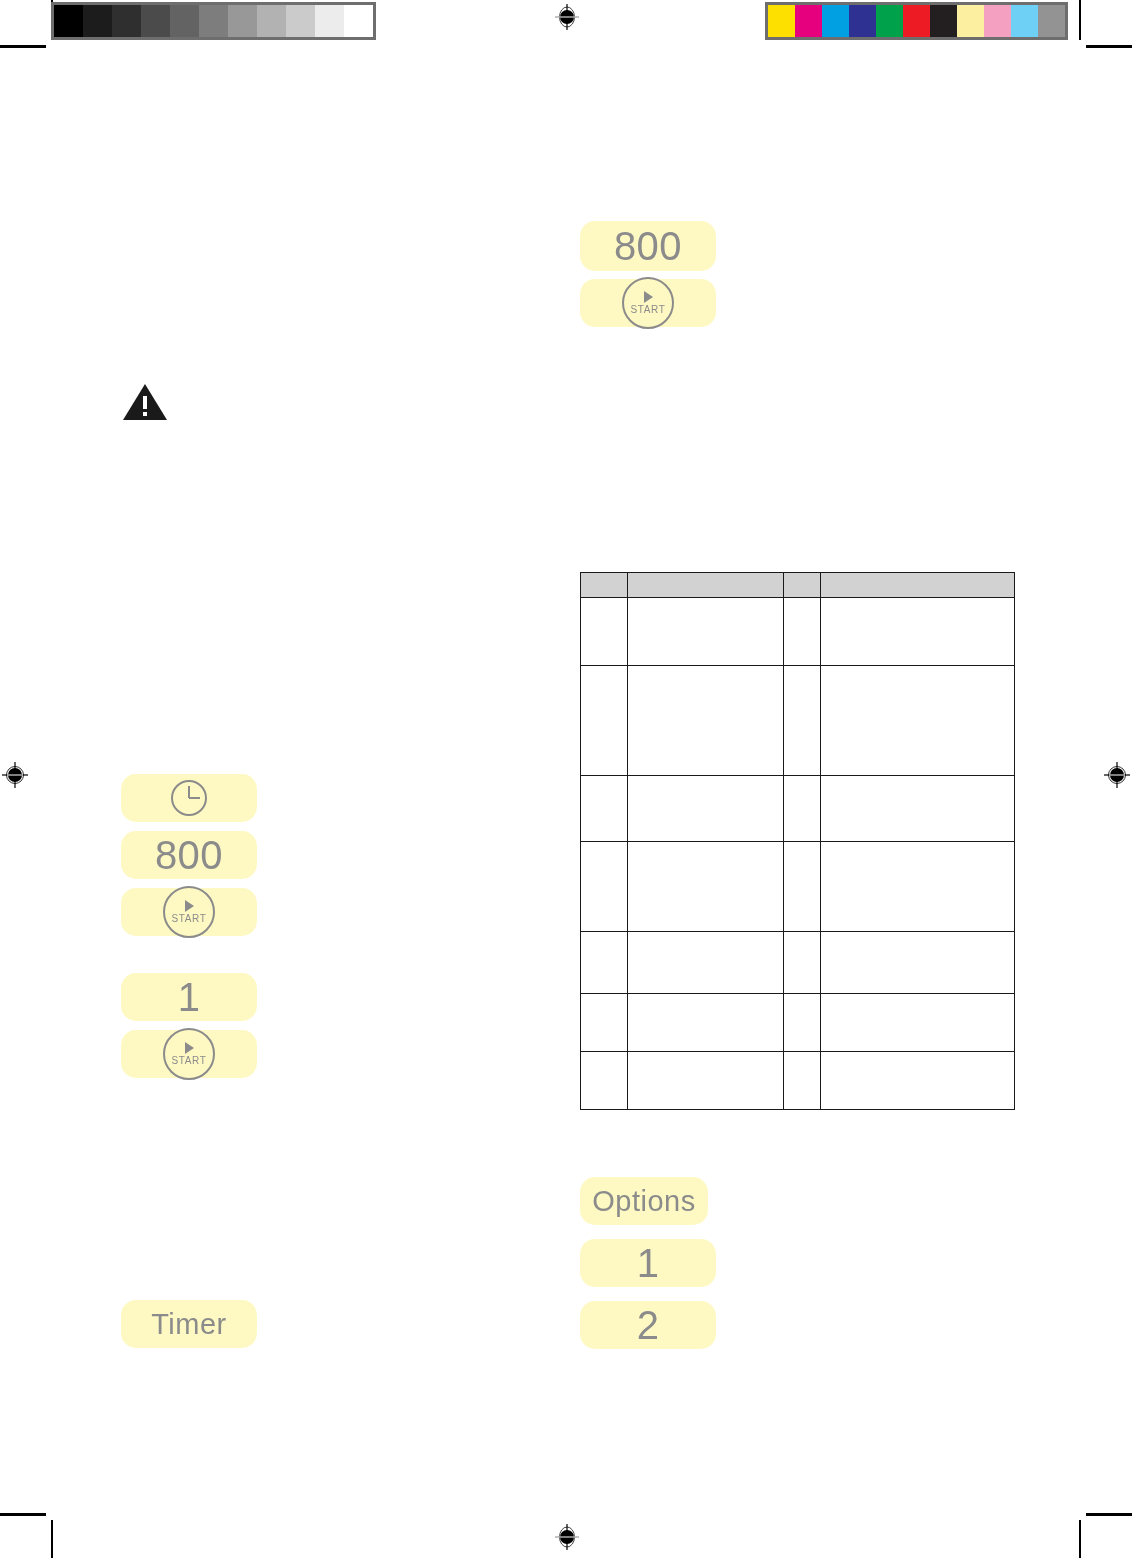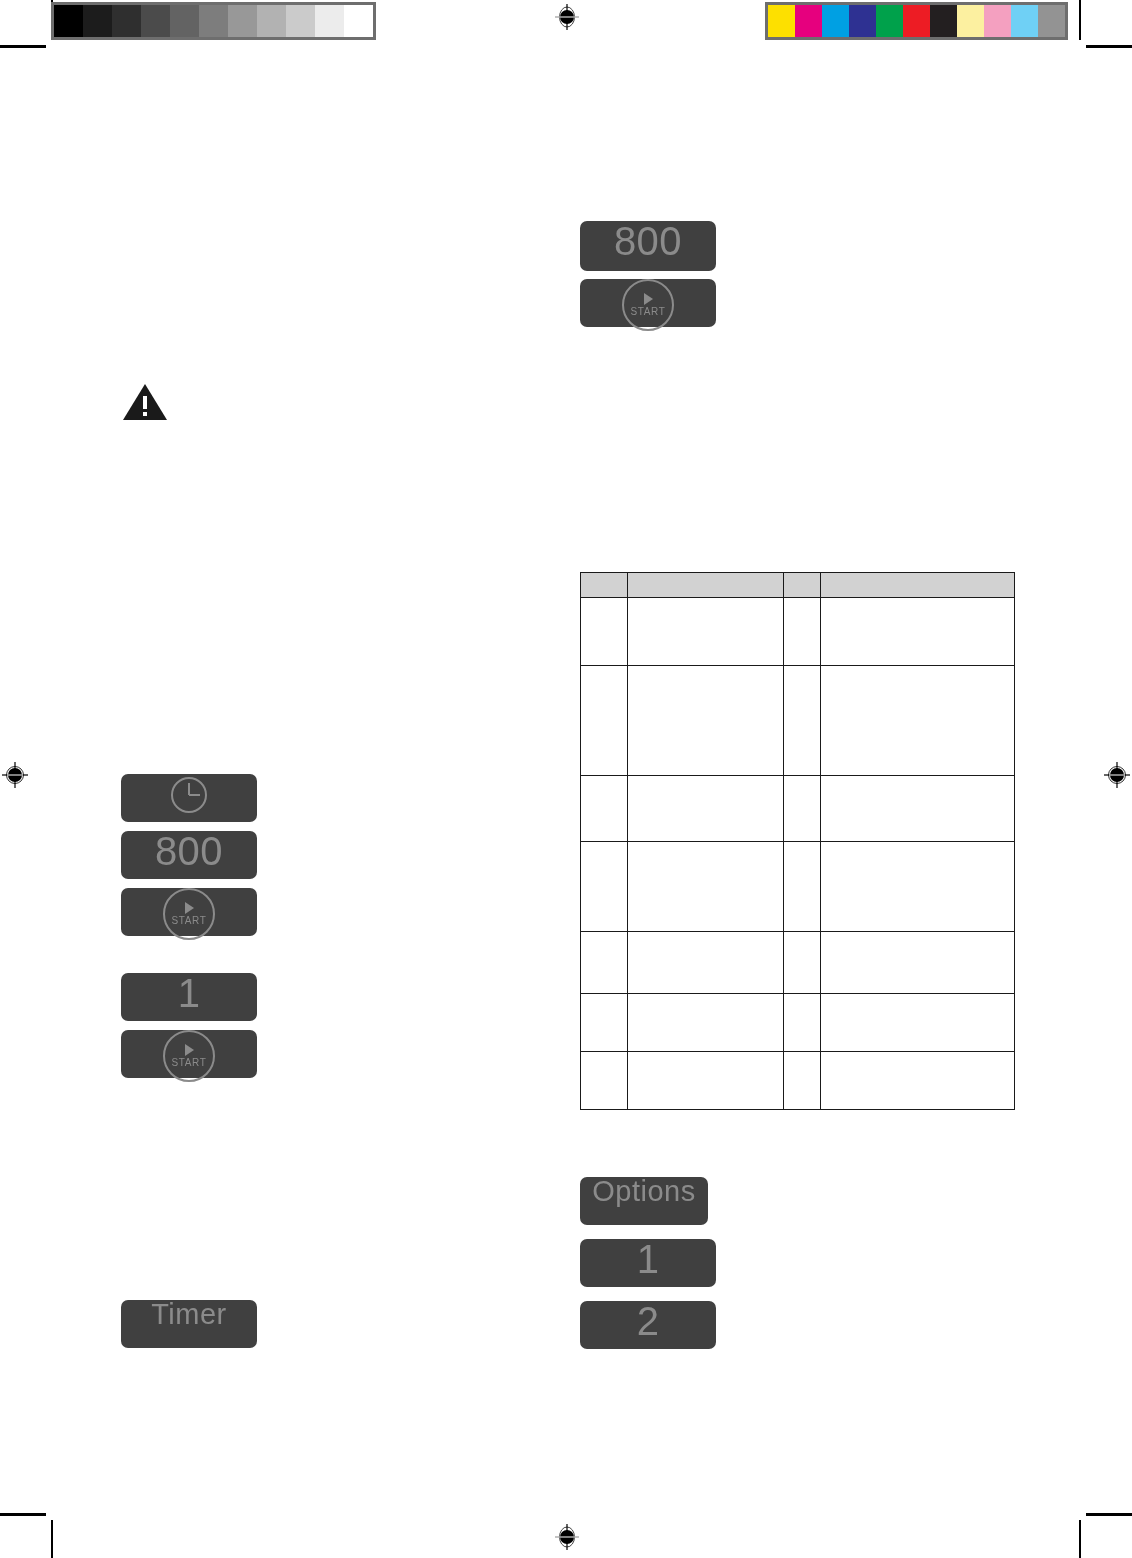--- a/index.html
+++ b/index.html
@@ -44,24 +44,24 @@
 
   
   .crop-line {
     position: absolute;
     background: #000000;
   }
 
   
   .key-btn {
     position: absolute;
-    background: #404040;
-    border-radius: 7px;
+    background: #fef9c3;
+    border-radius: 15px;
     display: flex;
-    align-items: flex-start;
+    align-items: center;
     justify-content: center;
     color: #8b8b8b;
     box-sizing: border-box;
   }
   .key-btn .key-label {
     color: #8b8b8b;
     font-family: "Liberation Sans", sans-serif;
     font-weight: 400;
     letter-spacing: 0.5px;
     line-height: 1;

